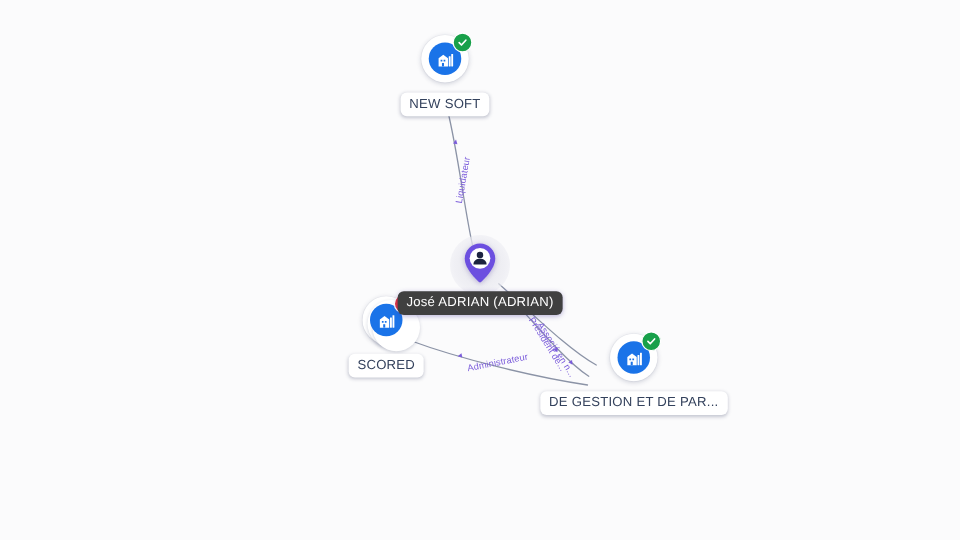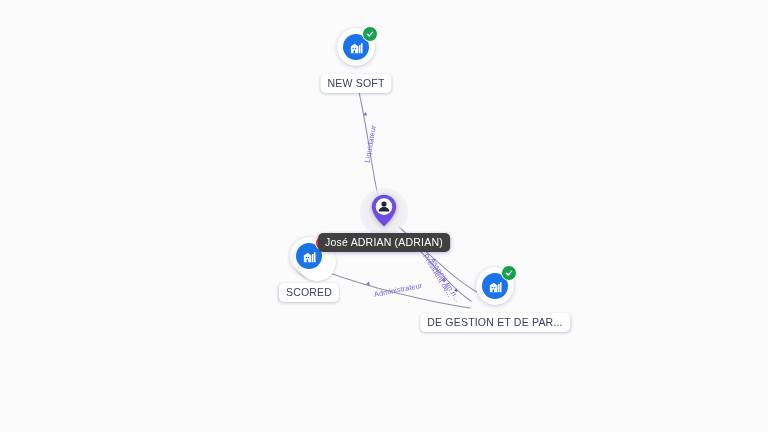--- a/index.html
+++ b/index.html
@@ -156,21 +156,21 @@
       </div>
       <div class="badge bad">
         <svg width="7" height="7" viewBox="0 0 24 24" fill="none" stroke="#ffffff" stroke-width="4.5" stroke-linecap="round">
           <path d="M5 5l14 14M19 5L5 19"></path>
         </svg>
       </div>
     </div>
     <div class="node-label">SCORED</div>
   </div>
 
-  <div class="node" style="left:495px;top:305px;">
+  <div class="node" style="left:507px;top:305px;">
     <div class="node-circle">
       <div class="biz-glyph">
         <svg width="15" height="15" viewBox="0 0 24 24" fill="#ffffff">
           <path d="M3 21V10.5L9 6l6 4.5V21H3z"></path>
           <rect x="16" y="8" width="2.4" height="13" rx="0.4"></rect>
           <rect x="19.2" y="5" width="2.4" height="16" rx="0.4"></rect>
           <rect x="5.6" y="12.5" width="2.2" height="2.2" fill="#1a73e8"></rect>
           <rect x="9.4" y="12.5" width="2.2" height="2.2" fill="#1a73e8"></rect>
           <rect x="7.3" y="16.6" width="2.6" height="4.4" fill="#1a73e8"></rect>
         </svg>

